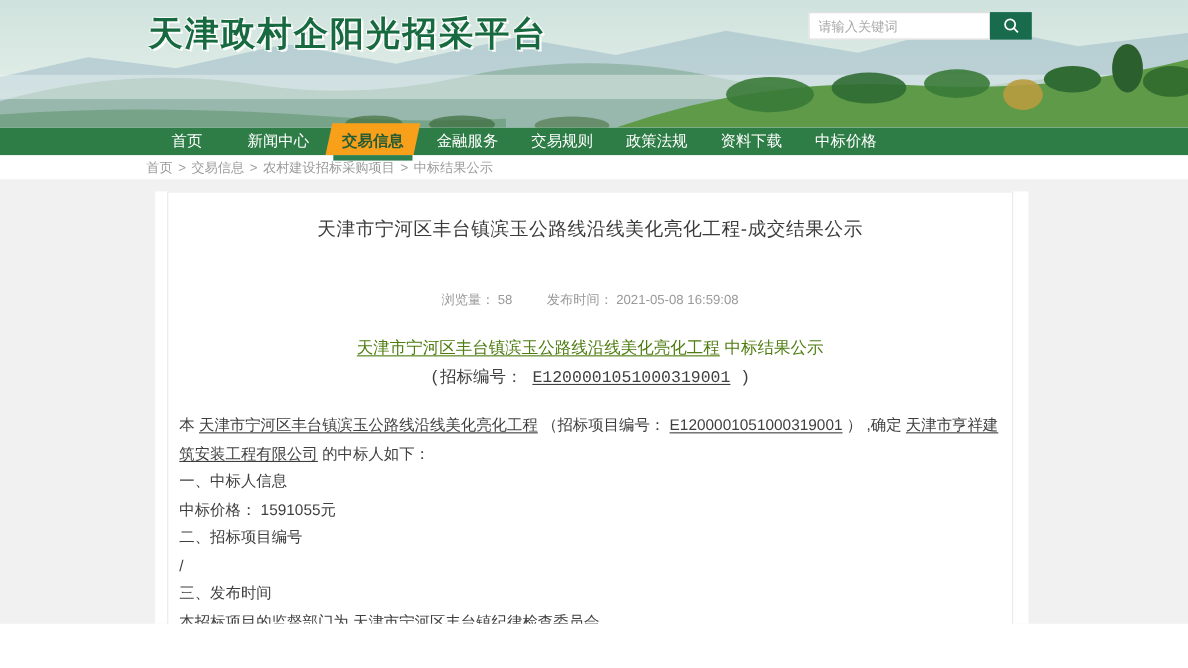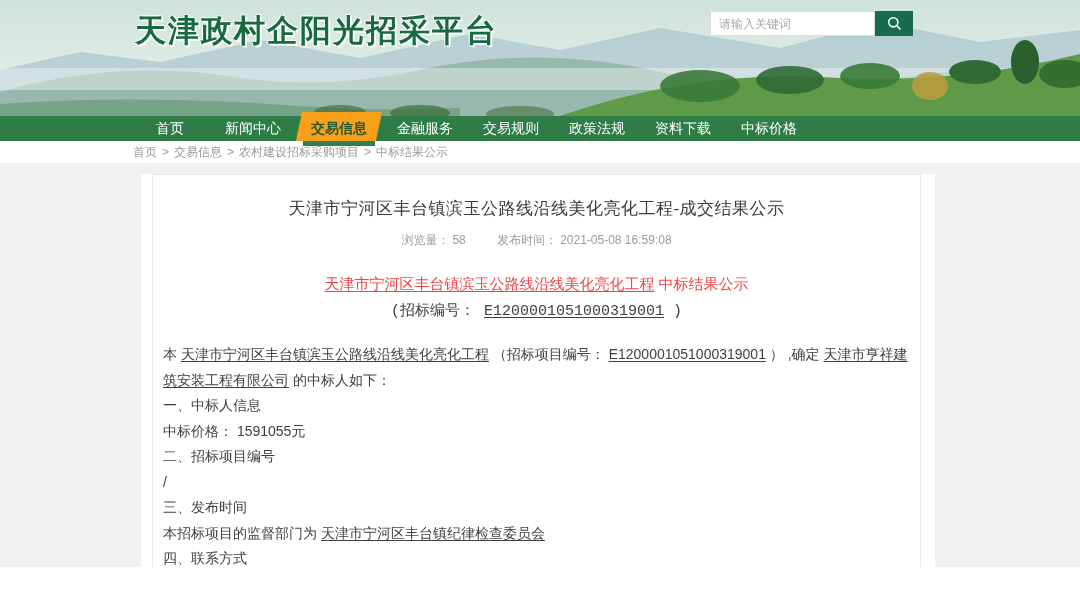--- a/index.html
+++ b/index.html
@@ -8,21 +8,21 @@
   .page { position:relative; width:1080px; height:567px; overflow:hidden; }
 
   
   .hero { position:absolute; top:0; left:0; width:1080px; height:116px; overflow:hidden;
     background:linear-gradient(180deg,#d2e4de 0%,#e3efe9 55%,#dcebe2 100%); }
   .hero svg.scene { position:absolute; top:0; left:0; width:100%; height:100%; }
   .site-title { position:absolute; left:135px; top:10px; font-size:31px; font-weight:bold;
     color:#17693f; letter-spacing:2px;
     text-shadow:2px 2px 0 rgba(255,255,255,.9),-1px -1px 0 rgba(255,255,255,.65),
       1px -1px 0 rgba(255,255,255,.65),-1px 1px 0 rgba(255,255,255,.65); }
-  .search-box { position:absolute; left:710px; top:11px; display:flex; height:25px; }
+  .search-box { position:absolute; left:735px; top:11px; display:flex; height:25px; }
   .search-input { width:165px; height:25px; border:1px solid #dcdcdc; background:#fff;
     font-size:12px; color:#444; padding:0 8px; outline:none; }
   .search-input::placeholder { color:#a9a9a9; }
   .search-btn { width:38px; height:25px; border:none; background:#186b4d; cursor:pointer;
     display:flex; align-items:center; justify-content:center; }
 
   
   .navbar { position:absolute; top:116px; left:0; width:1080px; height:25px;
     background:#2e7d46; z-index:5; }
   .nav-list { display:flex; padding-left:130px; height:25px; }
@@ -47,24 +47,24 @@
 
   
   .content-bg { position:absolute; top:163px; left:0; width:1080px; height:444px;
     background:#f1f1f2; }
   .panel { margin-left:141px; width:794px; height:100%; background:#ffffff; }
   .article-box { position:relative; margin:11px 14px 0 11px; border:1px solid #e9e9e9;
     background:#fff; height:640px; padding:22px 10px 30px 10px; }
   .article-title { text-align:center; font-size:17px; font-weight:normal; color:#3b3b3b;
     letter-spacing:.5px; }
   .article-meta { margin-top:12px; text-align:center; font-size:12px; color:#9a9a9a; }
-  .article-meta .meta-group { display:inline-block; }
+  .article-meta .meta-group { display:inline-block;margin-top:32px; }
   .article-meta .meta-group + .meta-group { margin-left:28px; }
   .article-meta .meta-val { margin-left:3px; }
-  .sub-head { margin-top:26px; text-align:center; font-size:15px; color:#ef4444; }
+  .sub-head { margin-top:26px; text-align:center; font-size:15px; color:#4d7c0f; }
   .sub-head2 { margin-top:7px; text-align:center; font-size:15px; color:#3f3f3f;font-family:Liberation Mono, monospace; }
   .article-body { margin-top:22px; font-size:14px; color:#3f3f3f; }
   .article-body p { line-height:25.5px; }
   u { text-decoration:underline; text-underline-offset:2px; }
 </style>
 </head>
 <body>
 
 <div class="page">
 

